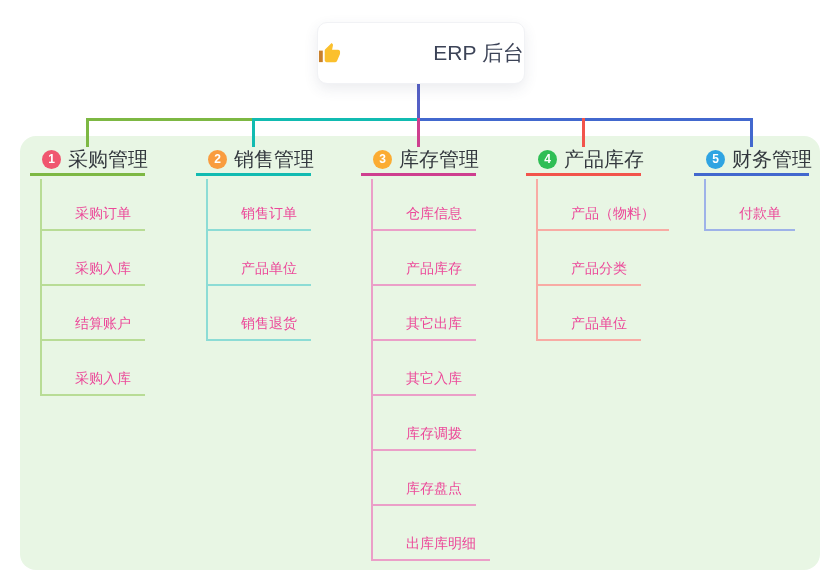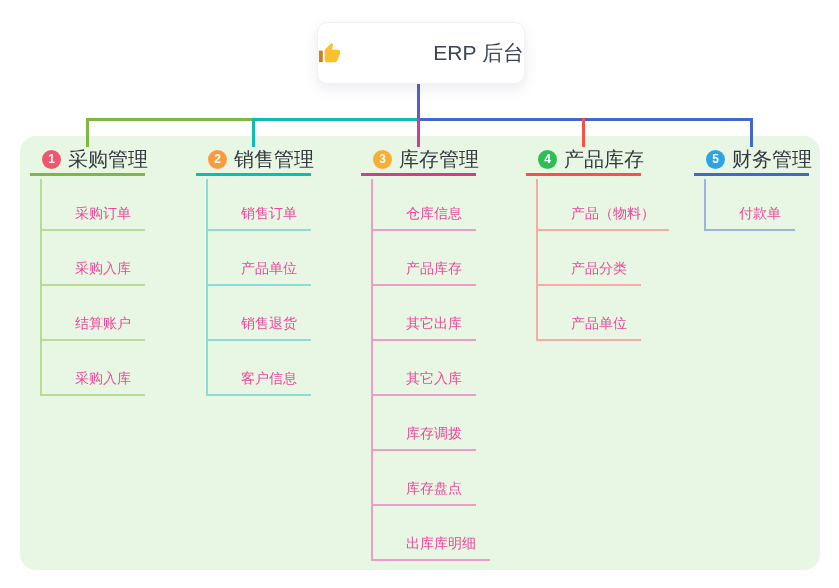--- a/index.html
+++ b/index.html
@@ -109,23 +109,20 @@
   </div>
 
   <div class="child-row">
     <span class="child-label">产品单位</span>
   </div>
 
   <div class="child-row">
     <span class="child-label">销售退货</span>
   </div>
 
-  <div class="child-row">
-    <span class="child-label">客户信息</span>
-  </div>
 </div>
   </div>
 
   <div class="branch" style="left: 361px; --c: #CE3F8F; --l: #EB9FC8;">
     <div class="branch-header">
       <span class="badge" style="background: rgb(251, 172, 50);">3</span>
       <span class="branch-title">库存管理</span>
     </div>
     <div class="children">
   <div class="child-row">

